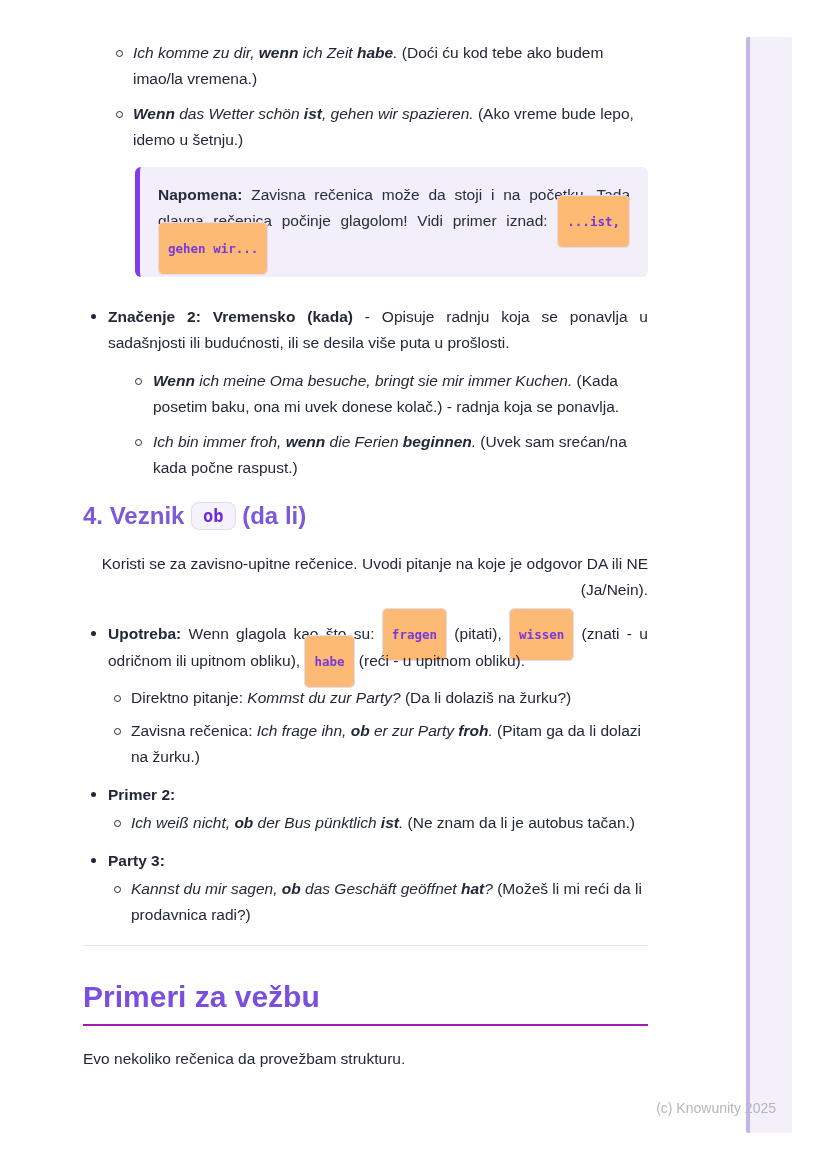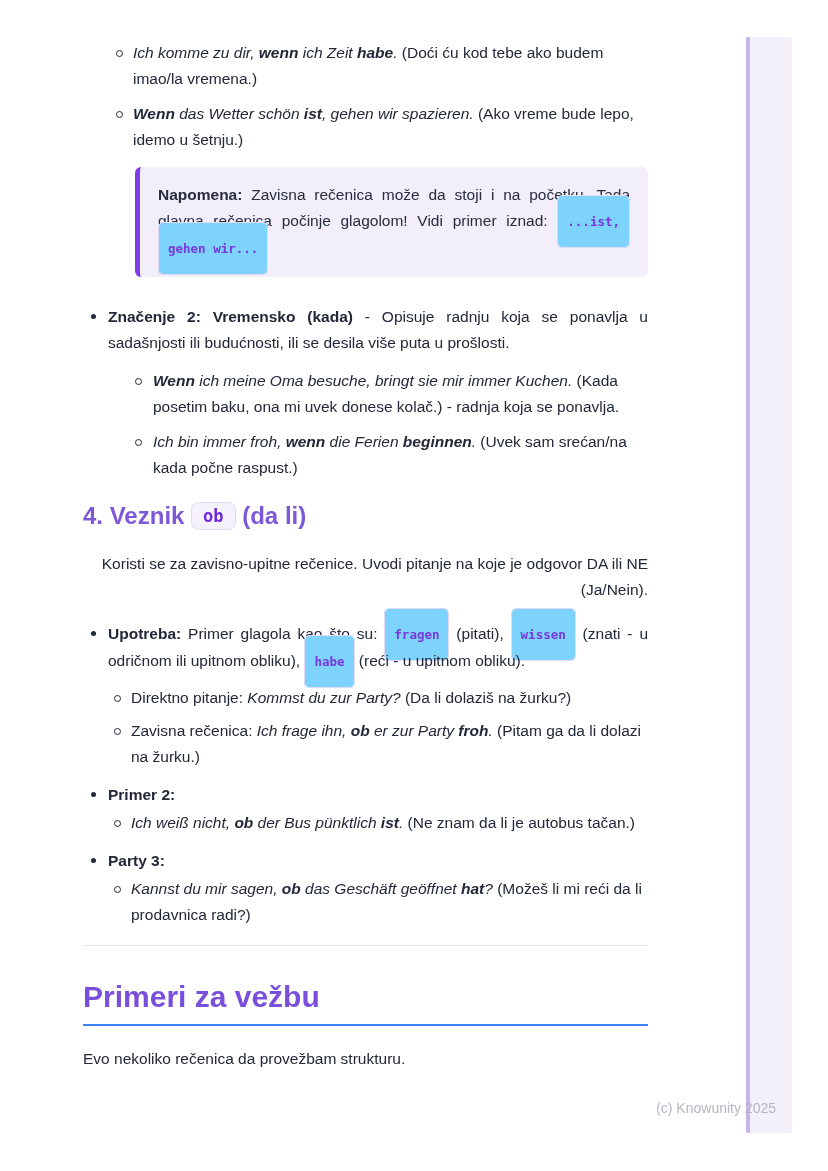--- a/index.html
+++ b/index.html
@@ -30,21 +30,21 @@
   .sub-b > li > .marker{left:52px;}
   .sub-c > li{padding-left:48px;margin-bottom:7px;}
   .sub-c > li > .marker{left:31px;}
   
   .seg-b{font-weight:700;}
   .seg-i{font-style:italic;}
   .seg-bi{font-weight:700;font-style:italic;}
   .seg-code{
     font-family:"DejaVu Sans Mono", monospace;
     font-weight:700;font-size:12.5px;color:#7838dc;
-    background:#7dd3fc;border:1px solid #e4daf5;border-radius:6px;
+    background:#fdba74;border:1px solid #e4daf5;border-radius:6px;
     padding:18px 9px;white-space:nowrap;
   }
   .seg-codelg{
     font-family:"DejaVu Sans Mono", monospace;
     font-weight:700;font-size:17px;color:#6d28d9;
     background:#f6f2fc;border:1px solid #e4daf5;border-radius:8px;
     padding:3px 11px;white-space:nowrap;
     vertical-align:2px;
   }
   
@@ -67,21 +67,21 @@
     font-size:24px;line-height:34px;font-weight:700;
     color:#7d58d8;
   }
   p.para{margin:0 0 18px 10px;text-align:right;}
   hr.rule{border:none;border-top:1px solid #e7e7eb;margin:17px 0 0 0;}
   h2.big-heading{
     margin:32px 0 0 0;
     font-size:30px;line-height:38px;font-weight:700;
     color:#7a4fdc;
     padding-bottom:8px;
-    border-bottom:2px solid #3b82f6;
+    border-bottom:2px solid #a21caf;
   }
   p.closing{margin:20px 0 0 0;}
   
   .side-strip{
     position:absolute;left:746px;top:37px;
     width:42px;height:1096px;
     background:#f3f0fa;
     border-left:4px solid #c5b6ea;
     border-radius:2px;
   }
@@ -132,21 +132,21 @@
 
     <h3 class="sec-heading">
       <span><span>4. Veznik </span><span class="seg-codelg">ob</span><span> (da li)</span></span>
     </h3>
 
     <p class="para">Koristi se za zavisno-upitne rečenice. Uvodi pitanje na koje je odgovor DA ili NE (Ja/Nein).</p>
 
     <ul class="l1">
       <li class="li-upotreba">
         <span class="marker dot"></span>
-        <span><span class="seg-b">Upotreba:</span><span> Primer glagola kao što su: </span><span class="seg-code">fragen</span><span> (pitati), </span><span class="seg-code">wissen</span><span> (znati - u odričnom ili upitnom obliku), </span><span class="seg-code">habe</span><span> (reći - u upitnom obliku).</span></span>
+        <span><span class="seg-b">Upotreba:</span><span> Wenn glagola kao što su: </span><span class="seg-code">fragen</span><span> (pitati), </span><span class="seg-code">wissen</span><span> (znati - u odričnom ili upitnom obliku), </span><span class="seg-code">habe</span><span> (reći - u upitnom obliku).</span></span>
       </li>
 
     </ul>
     <ul class="sub-c">
       <li>
         <span class="marker ring"></span>
         <span><span>Direktno pitanje: </span><span class="seg-i">Kommst du zur Party?</span><span> (Da li dolaziš na žurku?)</span></span>
       </li>
       <li>
         <span class="marker ring"></span>

